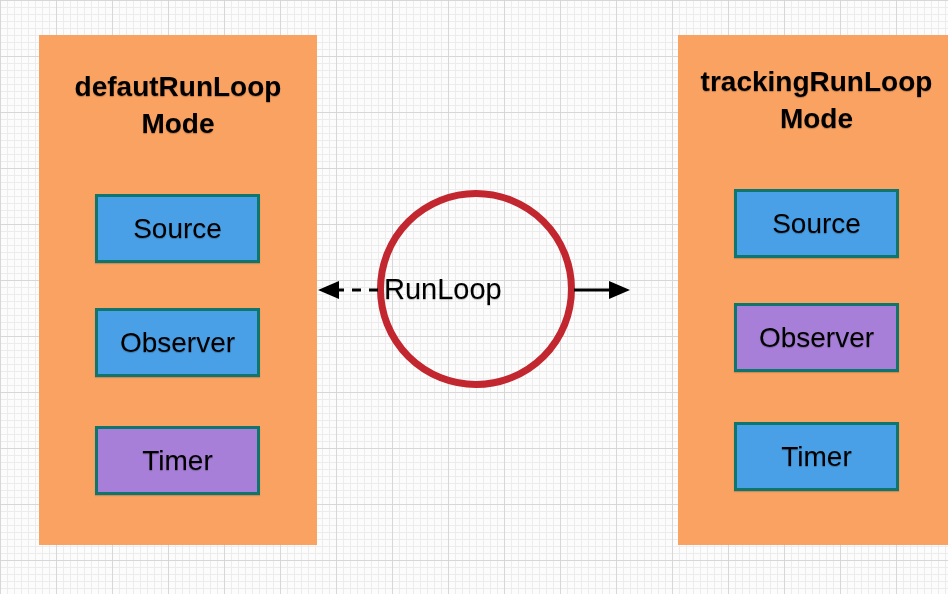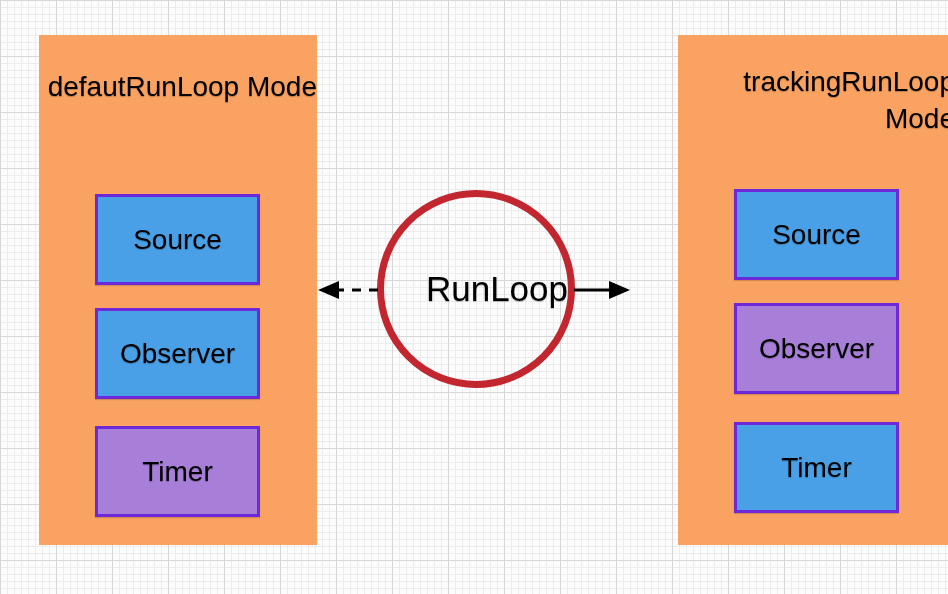--- a/index.html
+++ b/index.html
@@ -29,36 +29,36 @@
     height: 510px;
     background: var(--panel-fill, #F9A262);
   }
   .panel.left  { left: 39px;  width: 278px; }
   .panel.right { left: 630px; width: 277px; margin-left: 48px; }
 
   .panel-title {
     position: absolute;
     left: 0;
     width: 100%;
-    text-align: right;
+    text-align: center;
     font-size: 28px;
     line-height: 37px;
-    font-weight: 400;
+    font-weight: 700;
     text-shadow: 0 1px 1px rgba(0,0,0,0.25);
   }
   .panel.left  .panel-title { top: 33px; }
   .panel.right .panel-title { top: 28px; }
 
   .node-box {
     position: absolute;
     left: 56px;
     width: 165px;
-    height: 91px;
+    height: 69px;
     box-sizing: border-box;
-    border: 3px solid #6d28d9;
+    border: 3px solid #0f766e;
     display: flex;
     align-items: center;
     justify-content: center;
     font-size: 28px;
     text-shadow: 0 1px 1px rgba(0,0,0,0.25);
     box-shadow: 0 1px 1px rgba(0,0,0,0.15);
   }
   .panel.left  .node-box.n0 { top: 159px; }
   .panel.left  .node-box.n1 { top: 273px; }
   .panel.left  .node-box.n2 { top: 391px; }
@@ -70,22 +70,22 @@
     position: absolute;
     left: 377px;
     top: 190px;
     width: 198px;
     height: 198px;
     box-sizing: border-box;
     border: 7px solid var(--circle-stroke, #C2262E);
     border-radius: 50%;
     display: flex;
     align-items: center;
-    justify-content: flex-end;
-    font-size: 35px;
+    justify-content: flex-start;
+    font-size: 29px;
     text-shadow: 0 1px 1px rgba(0,0,0,0.25);
     background: transparent;
   }
 
   .arrows-layer {
     position: absolute;
     left: 0;
     top: 0;
     width: 948px;
     height: 594px;

